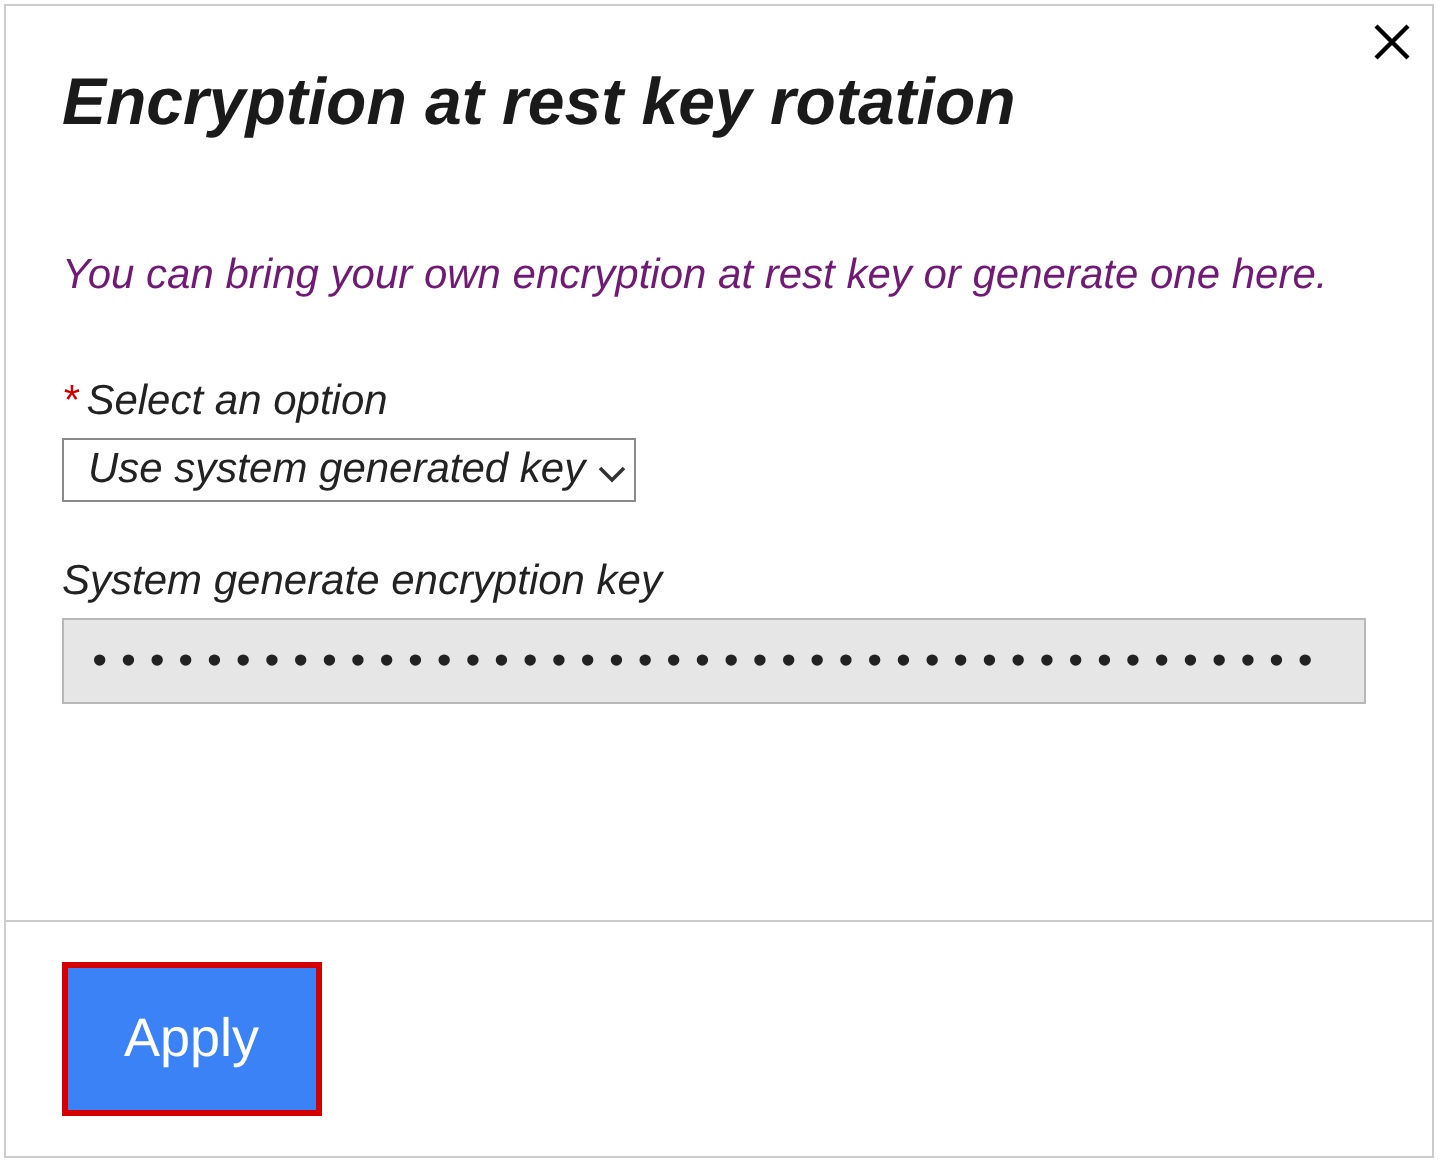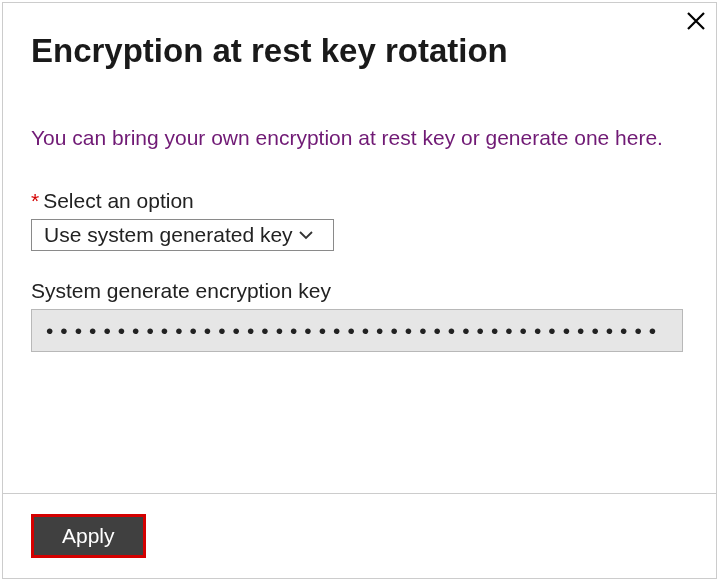--- a/index.html
+++ b/index.html
@@ -25,20 +25,21 @@
       right: 10px;
       cursor: pointer;
       font-size: 26px;
       line-height: 1;
       font-weight: 400;
       color: #000;
     }
     .content {
       padding: 28px 28px 20px 28px;
       flex: 1;
+      font-style: italic;
     }
     .title {
       font-size: 33px;
       font-weight: 600;
       color: #1a1a1a;
       margin-bottom: 52px;
       line-height: 1.2;
     }
     .description {
       font-size: 21px;
@@ -51,23 +52,23 @@
       font-size: 21px;
       color: #222;
       margin-bottom: 6px;
     }
     .req-star {
       color: #d40000;
       margin-right: 4px;
     }
     .select-box {
       display: inline-flex;
-      align-items: center;
+      align-items: flex-end;
       border: 1px solid #8a8a8a;
-      padding: 3px 20px 3px 12px;
+      padding: 3px 4px 3px 12px;
       font-size: 21px;
       color: #222;
       cursor: pointer;
       background: #fff;
     }
     .chevron {
       margin-left: 6px;
       font-size: 16px;
     }
     .key-display {
@@ -81,25 +82,25 @@
       font-size: 21px;
       letter-spacing: 7px;
       color: #222;
       overflow: hidden;
     }
     .bottom-section {
       border-top: 1px solid #cccccc;
       padding: 20px 28px;
     }
     .apply-btn {
-      background: #404040;
+      background: #3b82f6;
       color: #ffffff;
       border: 3px solid #d40000;
-      padding: 7px 28px;
-      font-size: 21px;
+      padding: 20px 28px;
+      font-size: 27px;
       font-family: inherit;
       cursor: pointer;
     }
   </style>
 </head>
 <body>
 
 <div class="panel">
 
   <div class="close-btn">

